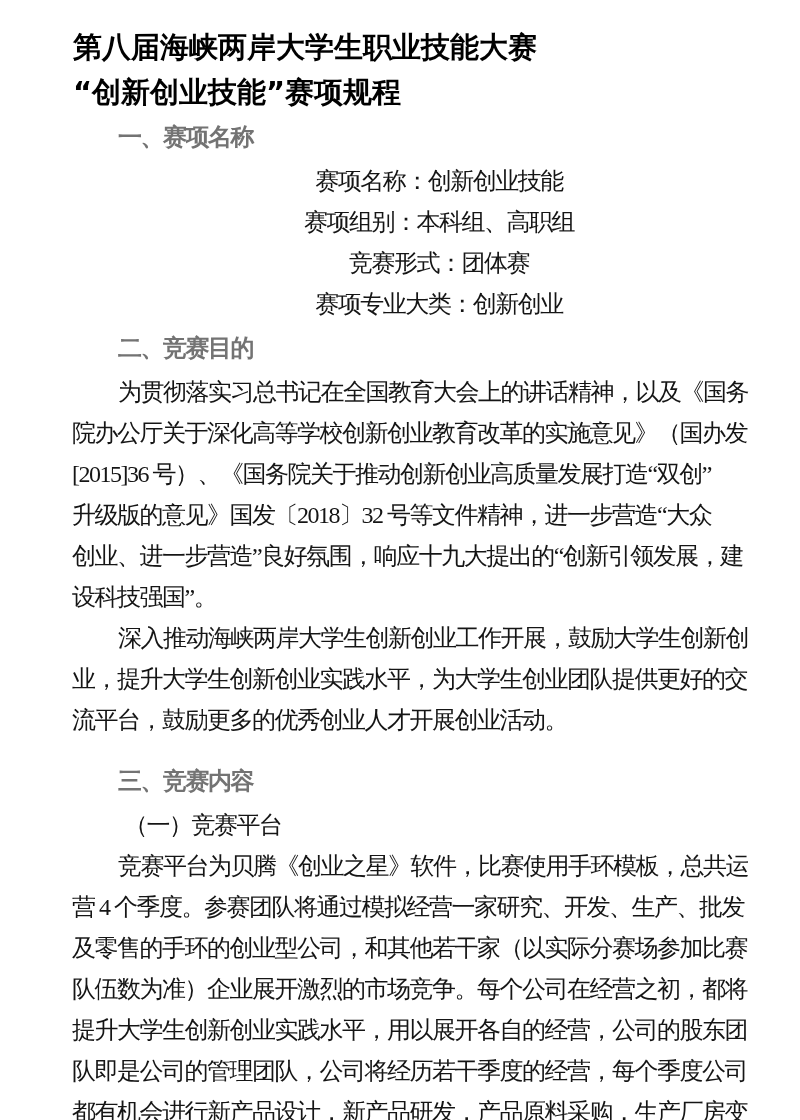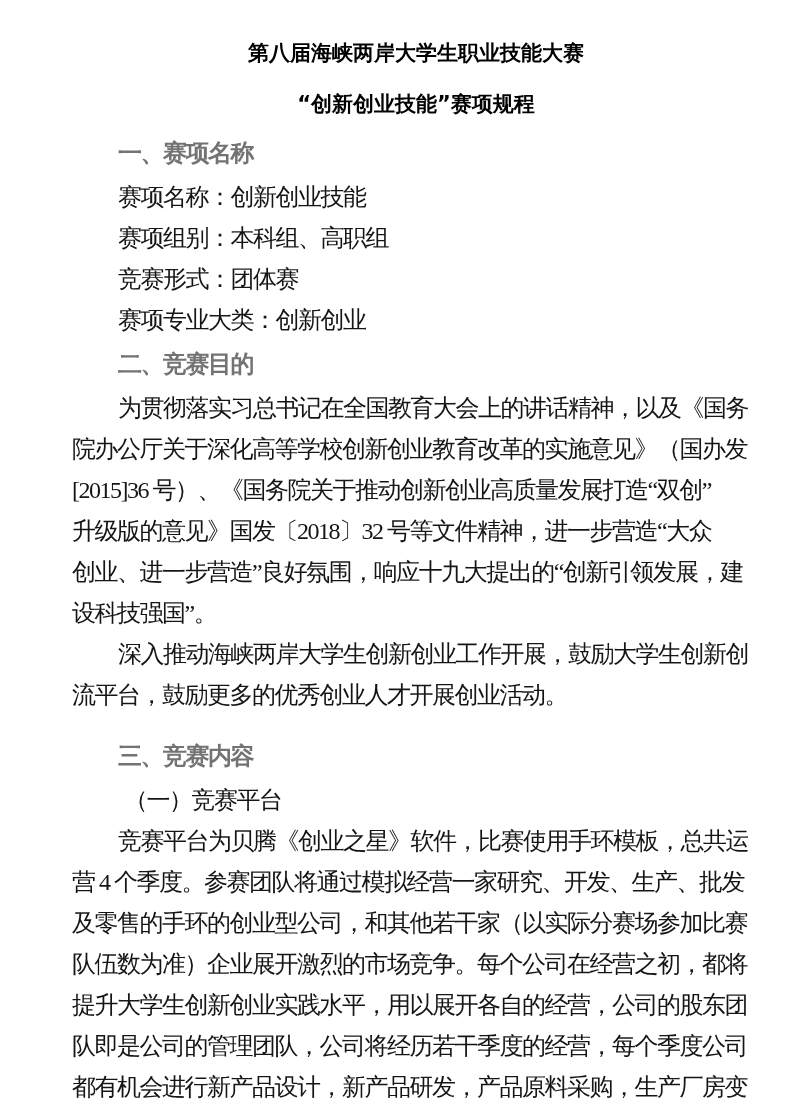--- a/index.html
+++ b/index.html
@@ -10,46 +10,45 @@
     margin: 0 auto;
     background: #ffffff;
     overflow: hidden;
     font-family: "Liberation Serif", "DejaVu Serif", serif;
     color: #151515;
   }
   .content {
     padding: 24px 40px 0 72px;
   }
   .doc-title {
-    margin: 7px;
+    margin: 1px;
     font-family: "DejaVu Sans", "Liberation Sans", sans-serif;
     font-weight: 700;
-    font-size: 21px;
+    font-size: 29px;
     line-height: 44px;
-    text-align: center;
     color: #000000;
     letter-spacing: 0px;
     white-space: nowrap;
   }
   .line {
     font-size: 24px;
     line-height: 41px;
     letter-spacing: -1.5px;
     white-space: nowrap;
     margin: 0;
   }
   .line.heading {
     font-weight: 700;
     color: #737373;
     padding-left: 46px;
     margin: 3px 0;
   }
   
   .line.pcont + .line.heading { margin-top: 20px; }
-  .line.item   { padding-left: 46px; }
+  .line.item   { padding-left: 46px; text-align: center; }
   .line.sub    { padding-left: 52px; }
   .line.pfirst { padding-left: 46px; }
   .line.pcont  { padding-left: 0; }
 </style>
 </head>
 <body>
 
 <div class="page">
   <div class="content">
     <h1 class="doc-title">第八届海峡两岸大学生职业技能大赛</h1>
@@ -61,20 +60,21 @@
         <div class="line item">竞赛形式：团体赛</div>
         <div class="line item">赛项专业大类：创新创业</div>
         <div class="line heading">二、竞赛目的</div>
         <div class="line pfirst">为贯彻落实习总书记在全国教育大会上的讲话精神，以及《国务</div>
         <div class="line pcont">院办公厅关于深化高等学校创新创业教育改革的实施意见》（国办发</div>
         <div class="line pcont">[2015]36 号）、《国务院关于推动创新创业高质量发展打造“双创”</div>
         <div class="line pcont">升级版的意见》国发〔2018〕32 号等文件精神，进一步营造“大众</div>
         <div class="line pcont">创业、进一步营造”良好氛围，响应十九大提出的“创新引领发展，建</div>
         <div class="line pcont">设科技强国”。</div>
         <div class="line pfirst">深入推动海峡两岸大学生创新创业工作开展，鼓励大学生创新创</div>
+        <div class="line pcont">业，提升大学生创新创业实践水平，为大学生创业团队提供更好的交</div>
         <div class="line pcont">流平台，鼓励更多的优秀创业人才开展创业活动。</div>
         <div class="line heading">三、竞赛内容</div>
         <div class="line sub">（一）竞赛平台</div>
         <div class="line pfirst">竞赛平台为贝腾《创业之星》软件，比赛使用手环模板，总共运</div>
         <div class="line pcont">营 4 个季度。参赛团队将通过模拟经营一家研究、开发、生产、批发</div>
         <div class="line pcont">及零售的手环的创业型公司，和其他若干家（以实际分赛场参加比赛</div>
         <div class="line pcont">队伍数为准）企业展开激烈的市场竞争。每个公司在经营之初，都将</div>
         <div class="line pcont">提升大学生创新创业实践水平，用以展开各自的经营，公司的股东团</div>
         <div class="line pcont">队即是公司的管理团队，公司将经历若干季度的经营，每个季度公司</div>
         <div class="line pcont">都有机会进行新产品设计，新产品研发，产品原料采购，生产厂房变</div>

